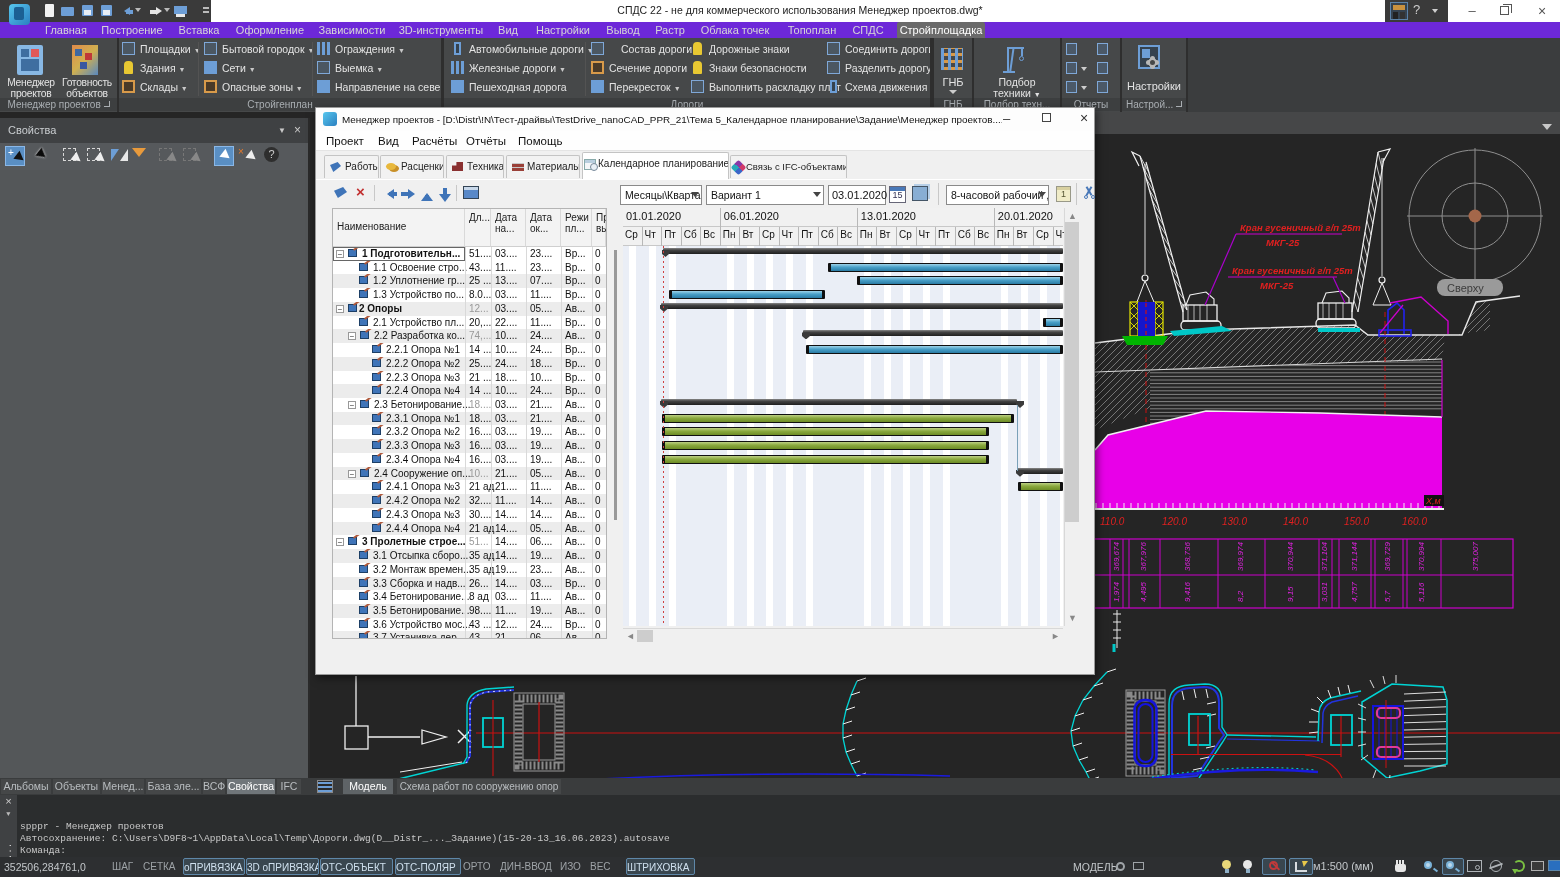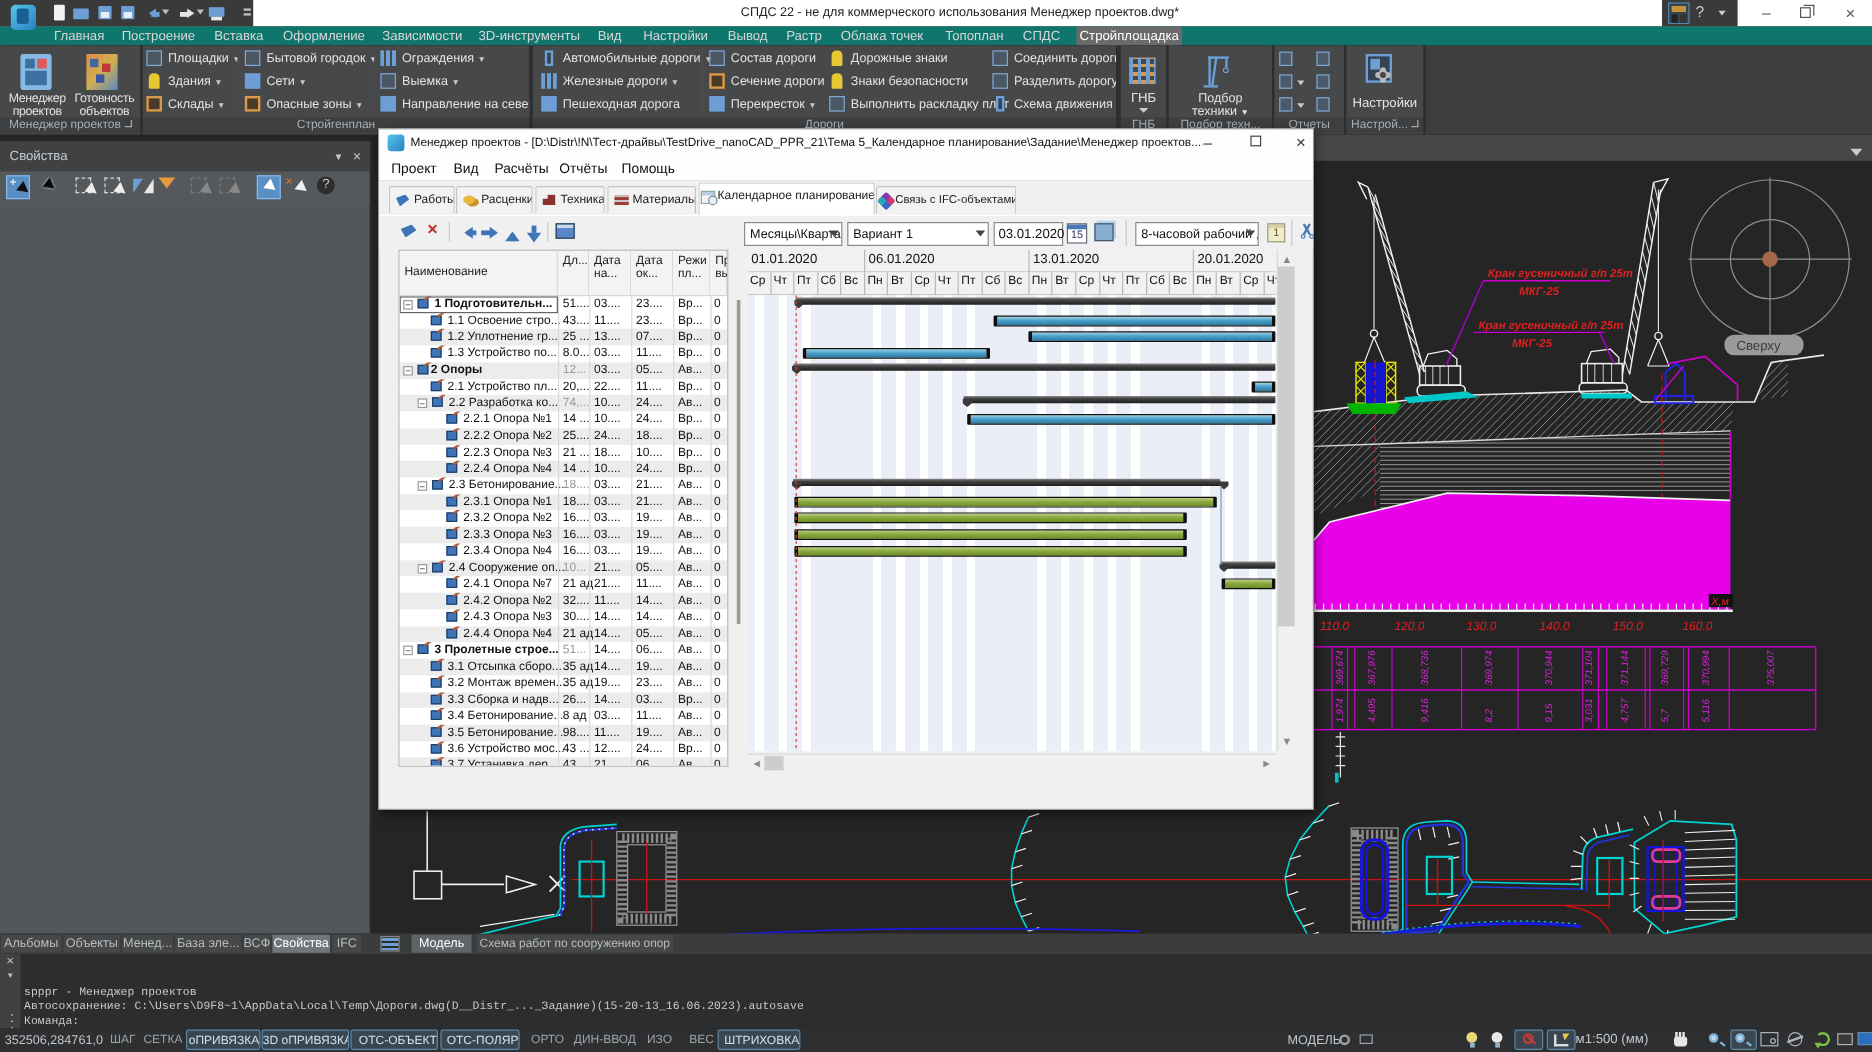--- a/index.html
+++ b/index.html
@@ -5,21 +5,21 @@
 html,body{width:1560px;height:877px;overflow:hidden;background:#242424;}
 .abs{position:absolute;}
 #page{position:relative;width:1560px;height:877px;}
 
 #titlebar{left:0;top:0;width:1560px;height:22px;background:#fff;}
 #tb-dark-l{left:0;top:0;width:211px;height:22px;background:#3a3a3a;}
 #tb-dark-r{left:1385px;top:0;width:63px;height:22px;background:#3a3a3a;}
 #tb-title{left:420px;top:4px;width:760px;text-align:center;font-size:10.5px;color:#222;}
 .winbtn{top:0px;height:22px;width:34px;color:#555;text-align:center;font-size:13px;line-height:22px;}
 
-#tabsrow{left:0;top:22px;width:1560px;height:16px;background:#0f766e;}
+#tabsrow{left:0;top:22px;width:1560px;height:16px;background:#6d28d9;}
 .rtab{position:absolute;top:1px;height:15px;line-height:15px;font-size:11px;color:#d6d6d6;text-align:center;}
 #rtab-active{position:absolute;left:897px;top:22px;width:88px;height:16px;background:#6a6a6a;color:#fff;font-size:11px;text-align:center;line-height:16px;border-radius:2px 2px 0 0;}
 
 #ribbon{left:0;top:38px;width:1560px;height:74px;background:#3b3d3e;}
 .rgroup{position:absolute;top:0;height:74px;background:#464849;box-shadow:-2px 0 0 #2e2e2e,2px 0 0 #2e2e2e;overflow:hidden;}
 .rgl{position:absolute;bottom:1px;left:0;right:0;height:13px;background:#3d3f40;color:#a9aeb2;font-size:10px;text-align:center;line-height:13px;white-space:nowrap;overflow:hidden;}
 .rbtn{position:absolute;height:16px;font-size:10.5px;color:#e3e3e3;white-space:nowrap;line-height:16px;}
 .ric{position:absolute;width:13px;height:13px;}
 .bic{border:1.5px solid #7fa8d8;background:rgba(90,130,175,0.25);}
 .arr{color:#c8c8c8;font-size:7px;}
@@ -27,21 +27,21 @@
 
 #lpanel{left:0;top:118px;width:310px;height:660px;background:#545759;border-right:2px solid #2a2a2a;}
 #lp-title{left:0;top:0;width:308px;height:25px;background:#3f4143;color:#c9cdd0;font-size:11px;line-height:25px;padding-left:8px;}
 #lp-tools{left:0;top:25px;width:308px;height:27px;background:#56595c;}
 
 #sheetrow{left:0;top:778px;width:1560px;height:17px;background:#3a3c3d;}
 .ptab{position:absolute;top:1px;height:15px;background:#454748;color:#b9bdc0;font-size:10.5px;text-align:center;line-height:15px;}
 #cmd{left:0;top:795px;width:1560px;height:62px;background:#2b2d2e;color:#c9c9c9;}
 #cmd div{font-family:"Liberation Mono",monospace;font-size:9.5px;letter-spacing:0.05px;}
 #statusbar{left:0;top:857px;width:1560px;height:20px;background:#2d2f31;color:#b6babd;font-size:11px;}
-.stog{position:absolute;top:1px;height:17px;line-height:17px;text-align:right;font-size:10px;color:#9ea3a7;white-space:nowrap;overflow:hidden;}
+.stog{position:absolute;top:1px;height:17px;line-height:17px;text-align:left;font-size:10px;color:#9ea3a7;white-space:nowrap;overflow:hidden;margin-left:28px;}
 .stog.on{background:#39464f;border:1px solid #5e87a8;color:#cfe0ee;border-radius:2px;}
 
 #dlg{left:315px;top:107px;width:780px;height:568px;background:#f0f0f0;border:1px solid #9a9a9a;box-shadow:2px 3px 8px rgba(0,0,0,.5);}
 #dlg-title{left:0;top:0;width:778px;height:23px;background:#fdfdfd;overflow:hidden;}
 #dlg-menu{left:0;top:23px;width:778px;height:20px;background:#fefefe;border-bottom:1px solid #e4e4e4;}
 .dmenu{position:absolute;top:4px;font-size:11.5px;color:#111;}
 #dlg-tabs{left:0;top:43px;width:778px;height:28px;background:#f0f0f0;}
 .dtab{position:absolute;top:4px;height:23px;background:#f2f2f2;border:1px solid #c4c4c4;border-bottom:none;font-size:10px;color:#222;line-height:22px;border-radius:2px 2px 0 0;white-space:nowrap;overflow:hidden;}
 #dlg-toolbar{left:0;top:71px;width:778px;height:29px;background:#f0f0f0;border-top:1px solid #fff;}
 .combo{position:absolute;top:5px;height:20px;background:#fff;border:1px solid #8a8a8a;font-size:10.5px;color:#111;line-height:18px;padding-left:4px;white-space:nowrap;overflow:hidden;}
@@ -516,21 +516,21 @@
         <div class="rbtn" style="left: 198px; top: 3px;"><span class="ric" style="left:0;top:1px;background:repeating-linear-gradient(90deg,#6d9ed6 0 3px,transparent 3px 5px)"></span><span style="margin-left:18px">Ограждения</span> <span class="arr">▼</span></div>
         <div class="rbtn" style="left: 198px; top: 22px;"><span class="ric bic" style="left:0;top:1px;"></span><span style="margin-left:18px">Выемка</span> <span class="arr">▼</span></div>
         <div class="rbtn" style="left: 198px; top: 41px;"><span class="ric" style="left:0;top:1px;background:#6d9ed6"></span><span style="margin-left:18px">Направление на север</span> </div>
       </div>
       <div class="rgroup" style="left: 444px; width: 486px;">
         <div class="rgl">Дороги</div>
         <div class="rbtn" style="left: 7px; top: 3px;"><span class="ric" style="left:3px;top:1px;width:7px;border:2px solid #6d9ed6;background:#35424f"></span><span style="margin-left:18px">Автомобильные дороги</span> <span class="arr">▼</span></div>
         <div class="rbtn" style="left: 7px; top: 22px;"><span class="ric" style="left:0;top:1px;background:repeating-linear-gradient(90deg,#6d9ed6 0 3px,transparent 3px 5px)"></span><span style="margin-left:18px">Железные дороги</span> <span class="arr">▼</span></div>
         <div class="rbtn" style="left: 7px; top: 41px;"><span class="ric" style="left:0;top:1px;background:#6d9ed6"></span><span style="margin-left:18px">Пешеходная дорога</span></div>
         <div class="colsep" style="left: 141px;"></div>
-        <div class="rbtn" style="left: 147px; top: 3px;"><span class="ric bic" style="left:0;top:1px;"></span><span style="margin-left:18px">Состав дороги</span></div>
+        <div class="rbtn" style="left: 147px; top: 3px;"><span class="ric bic" style="left:0;top:1px;"></span><span style="margin-left:30px">Состав дороги</span></div>
         <div class="rbtn" style="left: 147px; top: 22px;"><span class="ric" style="left:0;top:1px;border:2px solid #d89a4a;background:#4a3a28"></span><span style="margin-left:18px">Сечение дороги</span></div>
         <div class="rbtn" style="left: 147px; top: 41px;"><span class="ric" style="left:0;top:1px;background:#6d9ed6"></span><span style="margin-left:18px">Перекресток</span> <span class="arr">▼</span></div>
         <div class="rbtn" style="left: 247px; top: 3px;"><span class="ric" style="left:2px;top:1px;width:9px;background:#e8c832;border-radius:4px 4px 1px 1px"></span><span style="margin-left:18px">Дорожные знаки</span></div>
         <div class="rbtn" style="left: 247px; top: 22px;"><span class="ric" style="left:2px;top:1px;width:9px;background:#e8c832;border-radius:4px 4px 1px 1px"></span><span style="margin-left:18px">Знаки безопасности</span></div>
         <div class="rbtn" style="left: 247px; top: 41px;"><span class="ric bic" style="left:0;top:1px;"></span><span style="margin-left:18px">Выполнить раскладку плит</span></div>
         <div class="rbtn" style="left: 383px; top: 3px;"><span class="ric bic" style="left:0;top:1px;"></span><span style="margin-left:18px">Соединить дороги</span></div>
         <div class="rbtn" style="left: 383px; top: 22px;"><span class="ric bic" style="left:0;top:1px;"></span><span style="margin-left:18px">Разделить дорогу</span></div>
         <div class="rbtn" style="left: 383px; top: 41px;"><span class="ric" style="left:3px;top:1px;width:7px;border:2px solid #6d9ed6;background:#35424f"></span><span style="margin-left:18px">Схема движения</span></div>
       </div>
       <div class="rgroup" style="left: 934px; width: 38px;">
@@ -932,21 +932,21 @@
           <span style="position:absolute;left:41px;top:1px;">2.4 Сооружение оп...</span>
           <span style="position:absolute;left:136px;top:1px;color:#999">10...</span>
           <span style="position:absolute;left:162px;top:1px;">21....</span>
           <span style="position:absolute;left:197px;top:1px;">05....</span>
           <span style="position:absolute;left:232px;top:1px;">Ав...</span>
           <span style="position:absolute;left:262px;top:1px;">0</span>
         </div>
         <div class="trow" style="top: 271.41px; background: rgb(255, 255, 255);">
           <span style="position:absolute;left:39px;top:2px;width:9px;height:8px;background:#3f74b8;border:1px solid #1d3f66"></span>
           <span style="position:absolute;left:44px;top:0px;width:7px;height:2px;background:#b05a3c;transform:rotate(-35deg)"></span>
-          <span style="position:absolute;left:53px;top:1px;">2.4.1 Опора №7</span>
+          <span style="position:absolute;left:53px;top:1px;">2.4.1 Опора №3</span>
           <span style="position:absolute;left:136px;top:1px;color:#111">21 ад</span>
           <span style="position:absolute;left:162px;top:1px;">21....</span>
           <span style="position:absolute;left:197px;top:1px;">11....</span>
           <span style="position:absolute;left:232px;top:1px;">Ав...</span>
           <span style="position:absolute;left:262px;top:1px;">0</span>
         </div>
         <div class="trow" style="top: 285.14px; background: rgb(236, 236, 236);">
           <span style="position:absolute;left:39px;top:2px;width:9px;height:8px;background:#3f74b8;border:1px solid #1d3f66"></span>
           <span style="position:absolute;left:44px;top:0px;width:7px;height:2px;background:#b05a3c;transform:rotate(-35deg)"></span>
           <span style="position:absolute;left:53px;top:1px;">2.4.2 Опора №2</span>

